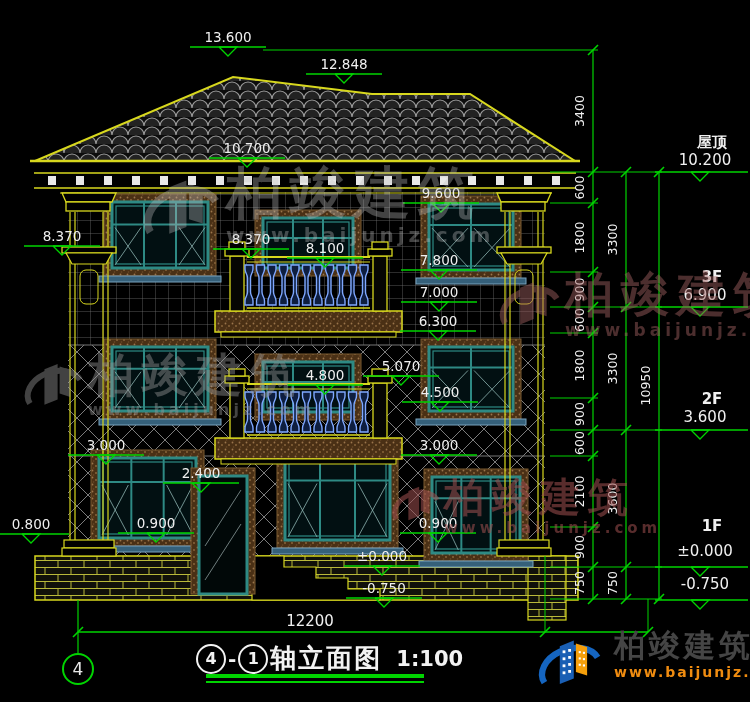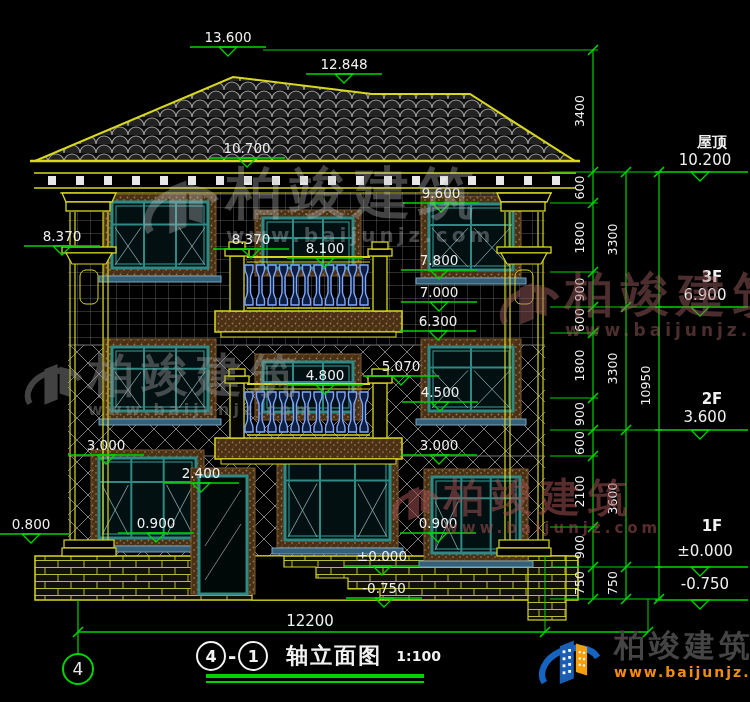--- a/index.html
+++ b/index.html
@@ -10,22 +10,22 @@
   #wmLayer{position:absolute;left:0;top:0;width:750px;height:702px;pointer-events:none;}
   .wm{position:absolute;display:flex;align-items:flex-start;white-space:nowrap;}
   .wm .wtxt{display:flex;flex-direction:column;line-height:1;}
   .wm .wname{font-weight:bold;}
   .wm .wurl{font-weight:bold;margin-top:4px;}
   
   .titlebar{position:absolute;left:196px;top:641px;display:flex;align-items:center;color:#f2f2f2;}
   .circ{display:inline-flex;align-items:center;justify-content:center;width:26px;height:26px;
         border:2px solid #f2f2f2;border-radius:50%;font-size:16px;font-weight:bold;flex:0 0 auto;}
   .tdash{font-size:20px;font-weight:bold;margin:0 2px;}
-  .tname{font-size:22px;font-weight:bold;letter-spacing:2px;margin-left:18px;}
-  .tscale{font-size:14px;font-weight:bold;margin-left:14px;}
+  .tname{font-size:26px;font-weight:bold;letter-spacing:2px;margin-left:2px;}
+  .tscale{font-size:21px;font-weight:bold;margin-left:14px;}
   .uline{position:absolute;left:10px;background:#00d400;}
   .u1{top:33px;width:218px;height:4px;}
   .u2{top:40px;width:218px;height:2px;}
   
   .axisBubble{position:absolute;left:62px;top:653px;width:28px;height:28px;border:2px solid #00d400;
         border-radius:50%;color:#e8e8e8;font-size:17px;display:flex;align-items:center;justify-content:center;}
   
   .logo{position:absolute;left:534px;top:628px;display:flex;align-items:flex-start;}
   .logo .ltxt{margin-left:6px;}
   .lname{color:#454545;font-size:31px;font-weight:bold;letter-spacing:4px;line-height:1.1;}

